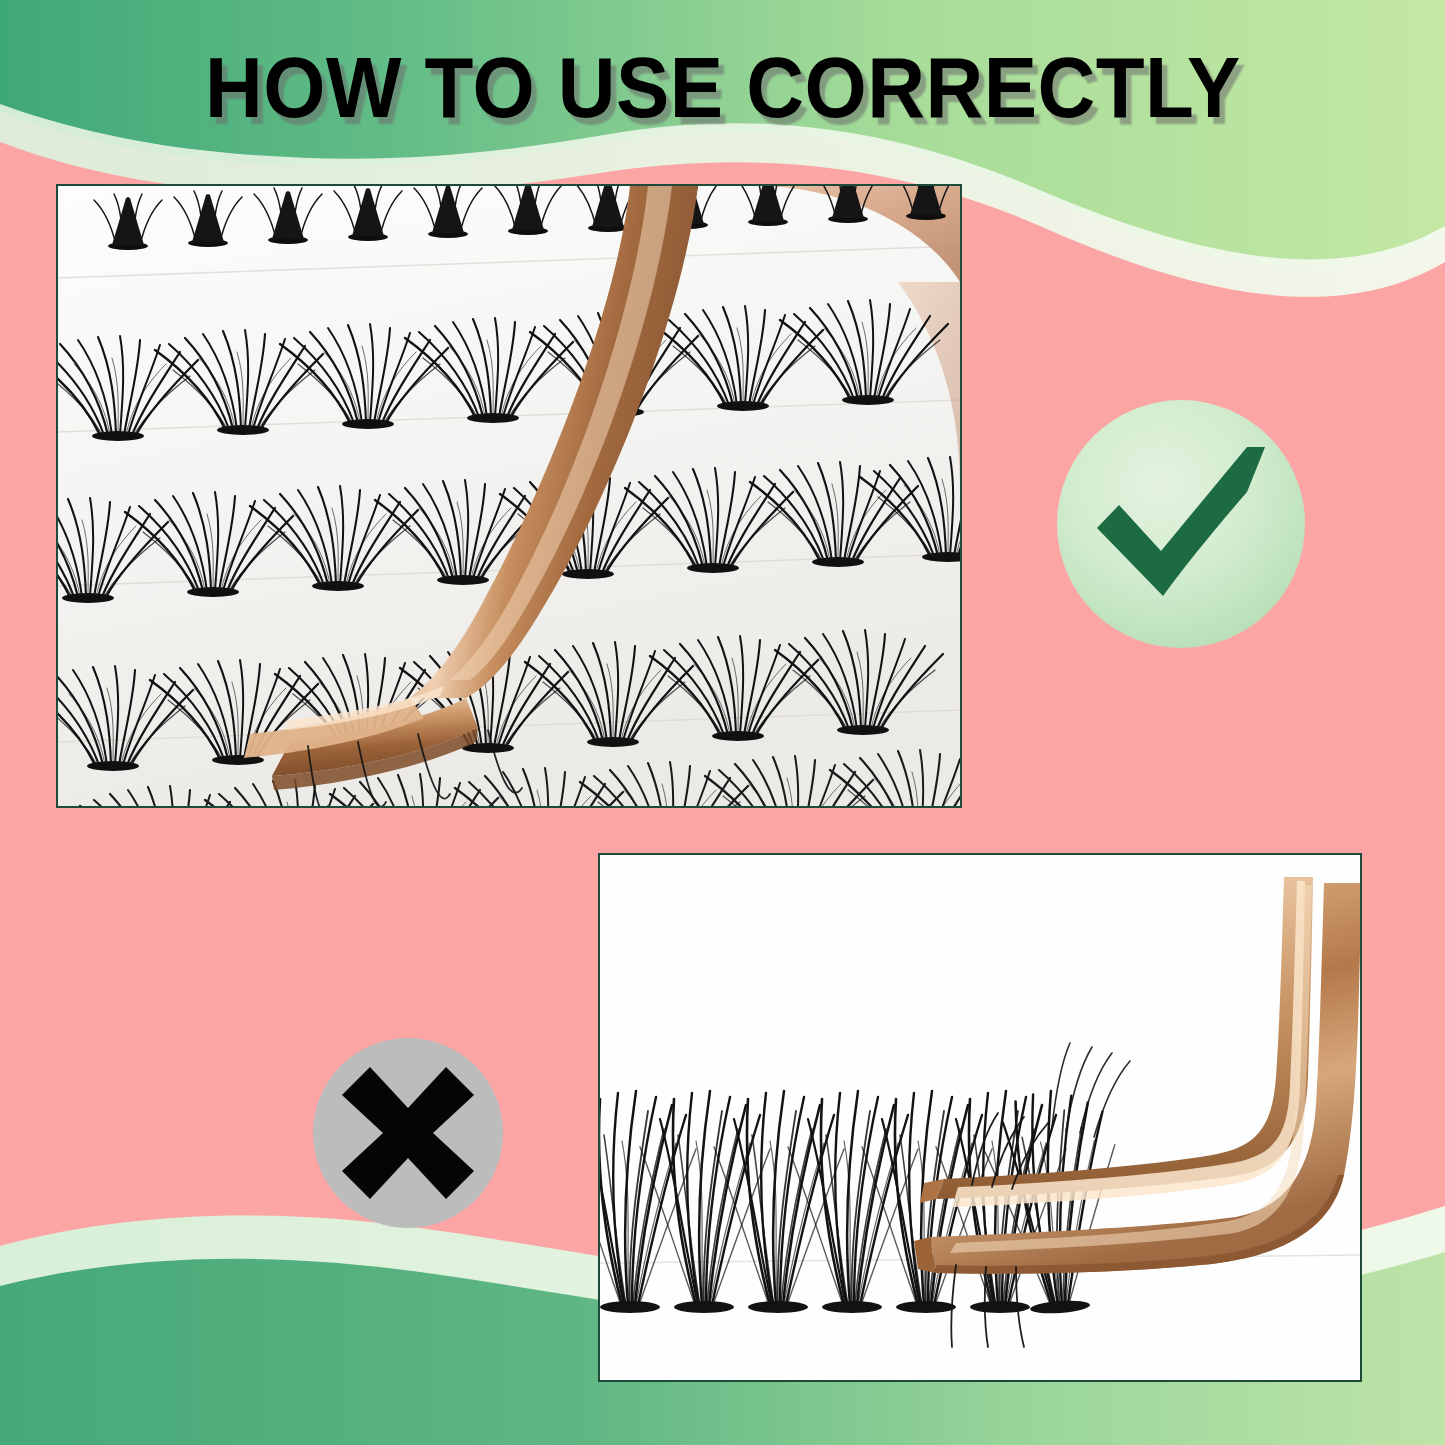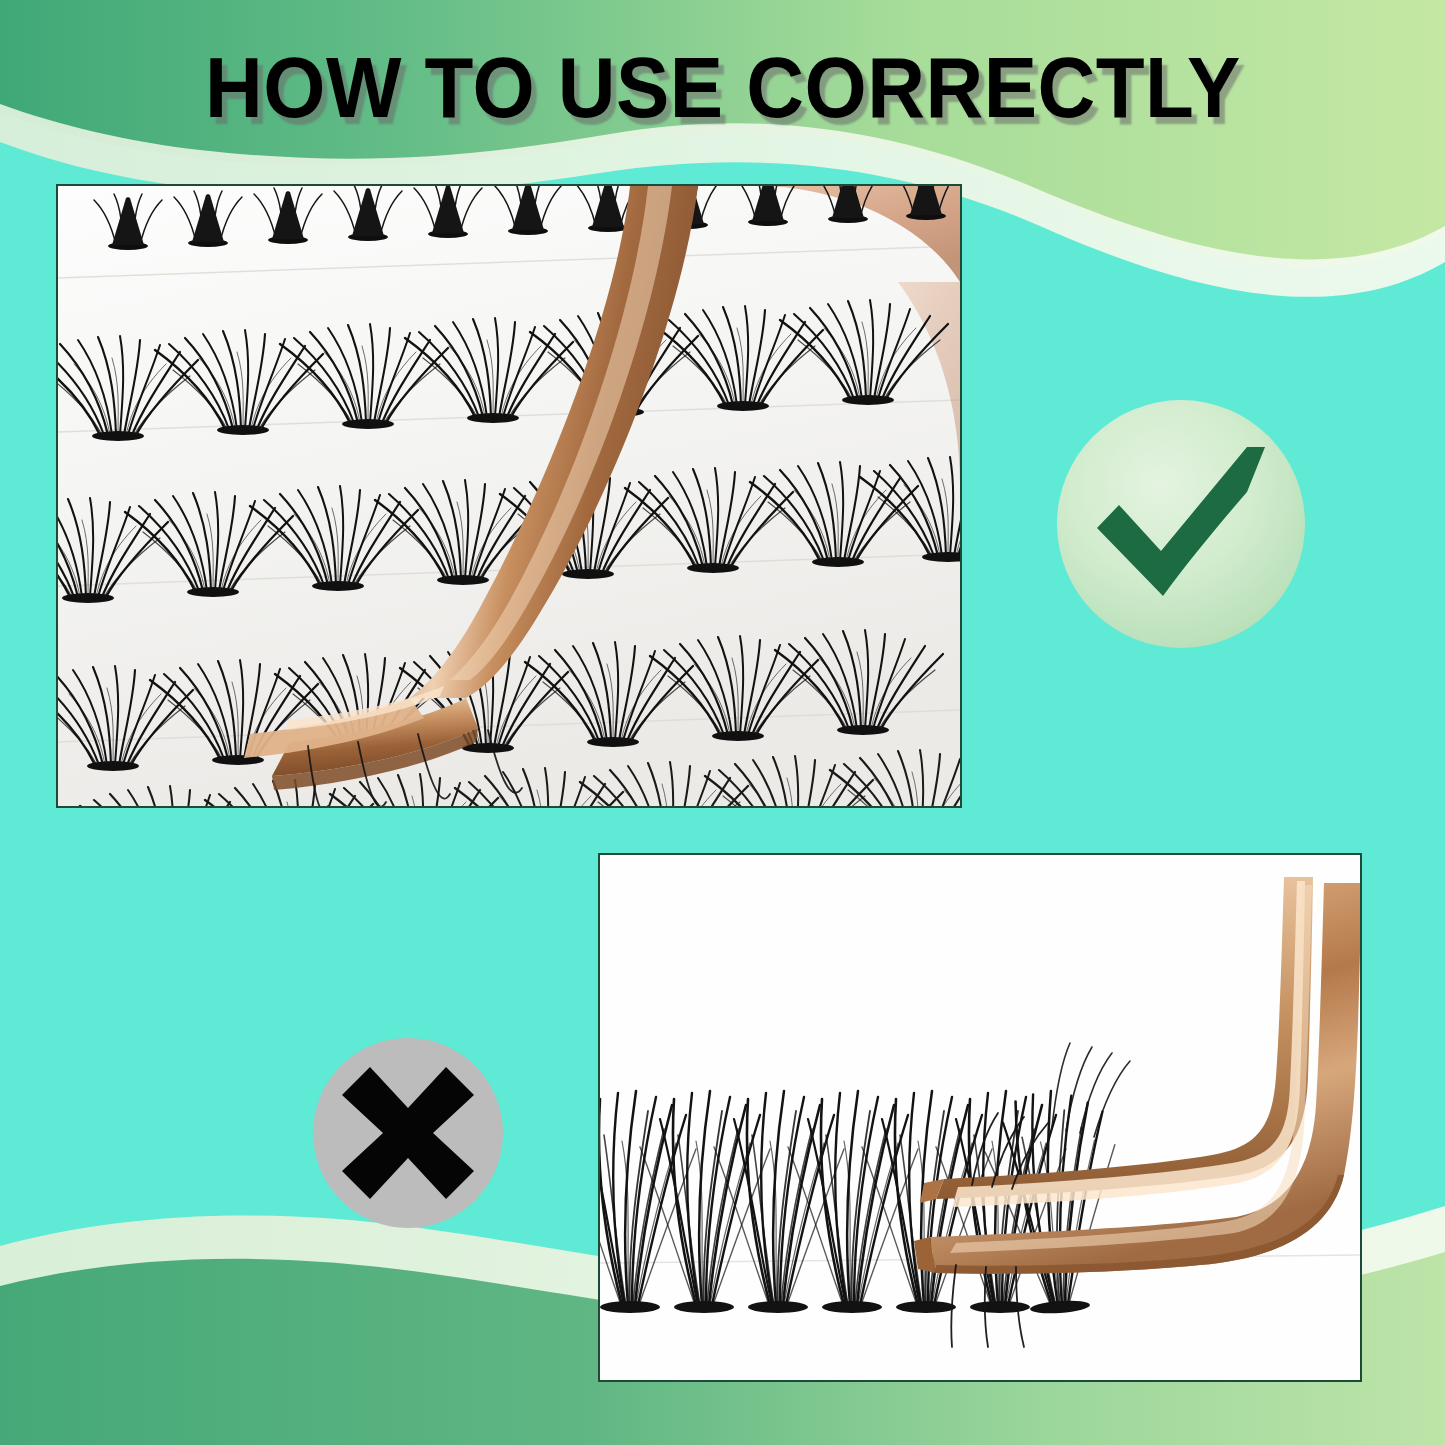--- a/index.html
+++ b/index.html
@@ -4,21 +4,21 @@
 <style>
   html, body {
     margin: 0;
     padding: 0;
     background: #ffffff;
   }
   .canvas {
     position: relative;
     width: 1445px;
     height: 1445px;
-    background: #5eead4;
+    background: #fca5a5;
     overflow: hidden;
     font-family: "Liberation Sans", sans-serif;
   }
 
   
   .bg-layer {
     position: absolute;
     inset: 0;
     width: 1445px;
     height: 1445px;

